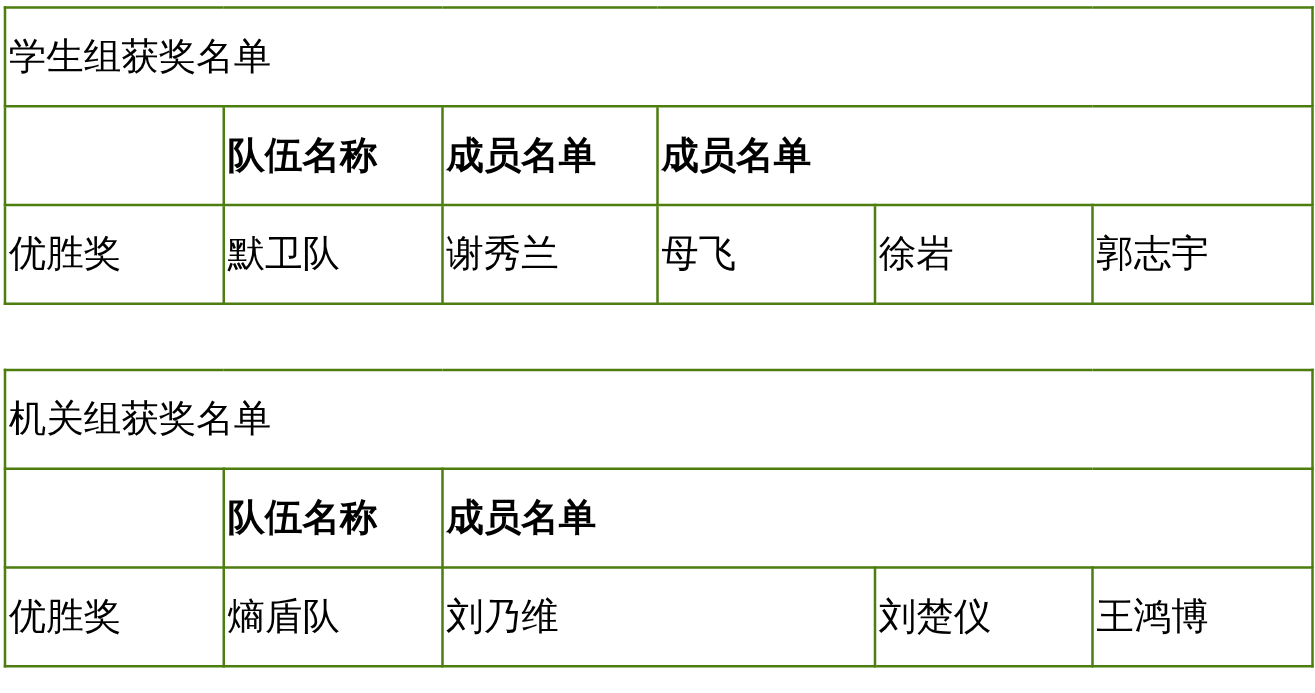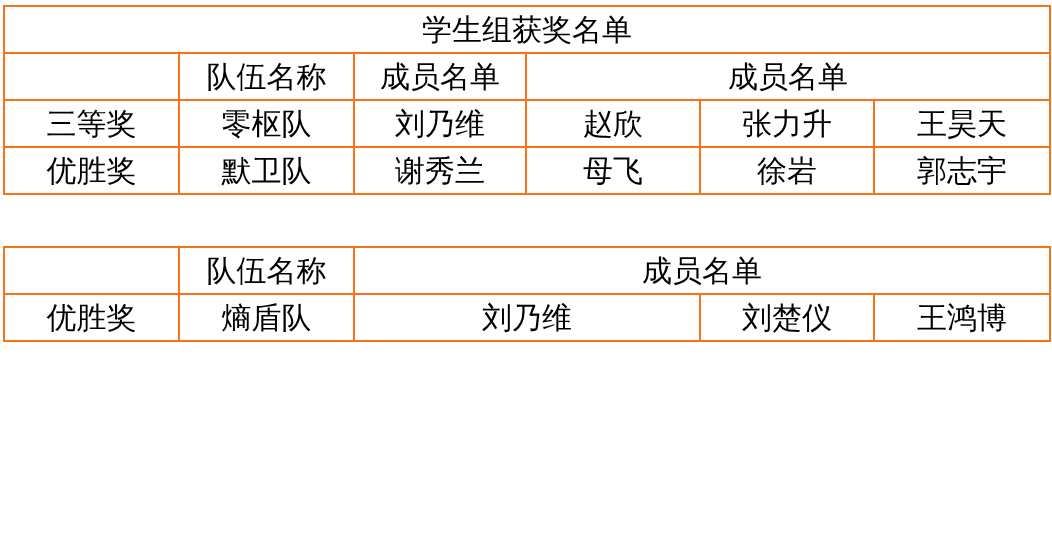--- a/index.html
+++ b/index.html
@@ -19,34 +19,33 @@
     height: 554px;
     position: relative;
   }
   table.award-table {
     border-collapse: collapse;
     table-layout: fixed;
     width: 1046px;
     margin: 0 0 0 3px;
   }
   table.award-table td {
-    border: 2px solid #f97316;
-    text-align: center;
+    border: 2px solid #4d7c0f;
     vertical-align: middle;
     font-size: 30px;
     line-height: 1.1;
-    padding: 6px 2px;
+    padding: 22px 2px;
     white-space: nowrap;
   }
   td.title-cell {
     font-size: 31px;
     padding: 7px 2px;
   }
   td.header-cell {
-    font-weight: normal;
+    font-weight: bold;
     font-size: 31px;
   }
   td.blank-cell {
     padding: 7px 2px;
   }
   .spacer {
     height: 46px;
   }
   .table-block {
     margin-top: 5px;
@@ -71,28 +70,20 @@
         <tr>
           <td class="title-cell" colspan="6">学生组获奖名单</td>
         </tr>
         <tr>
           <td class="blank-cell"></td>
           <td class="header-cell">队伍名称</td>
           <td class="header-cell">成员名单</td>
           <td class="header-cell" colspan="3">成员名单</td>
         </tr>
         <tr>
-          <td>三等奖</td>
-          <td>零枢队</td>
-          <td>刘乃维</td>
-          <td>赵欣</td>
-          <td>张力升</td>
-          <td>王昊天</td>
-        </tr>
-        <tr>
           <td>优胜奖</td>
           <td>默卫队</td>
           <td>谢秀兰</td>
           <td>母飞</td>
           <td>徐岩</td>
           <td>郭志宇</td>
         </tr>
       </tbody>
     </table>
   </div>
@@ -103,20 +94,23 @@
     <table class="award-table">
       <colgroup>
         <col style="width:175px">
         <col style="width:175px">
         <col style="width:346px">
         <col style="width:174px">
         <col style="width:176px">
       </colgroup>
       <tbody>
         <tr>
+          <td class="title-cell" colspan="5">机关组获奖名单</td>
+        </tr>
+        <tr>
           <td class="blank-cell"></td>
           <td class="header-cell">队伍名称</td>
           <td class="header-cell" colspan="3">成员名单</td>
         </tr>
         <tr>
           <td>优胜奖</td>
           <td>熵盾队</td>
           <td>刘乃维</td>
           <td>刘楚仪</td>
           <td>王鸿博</td>

